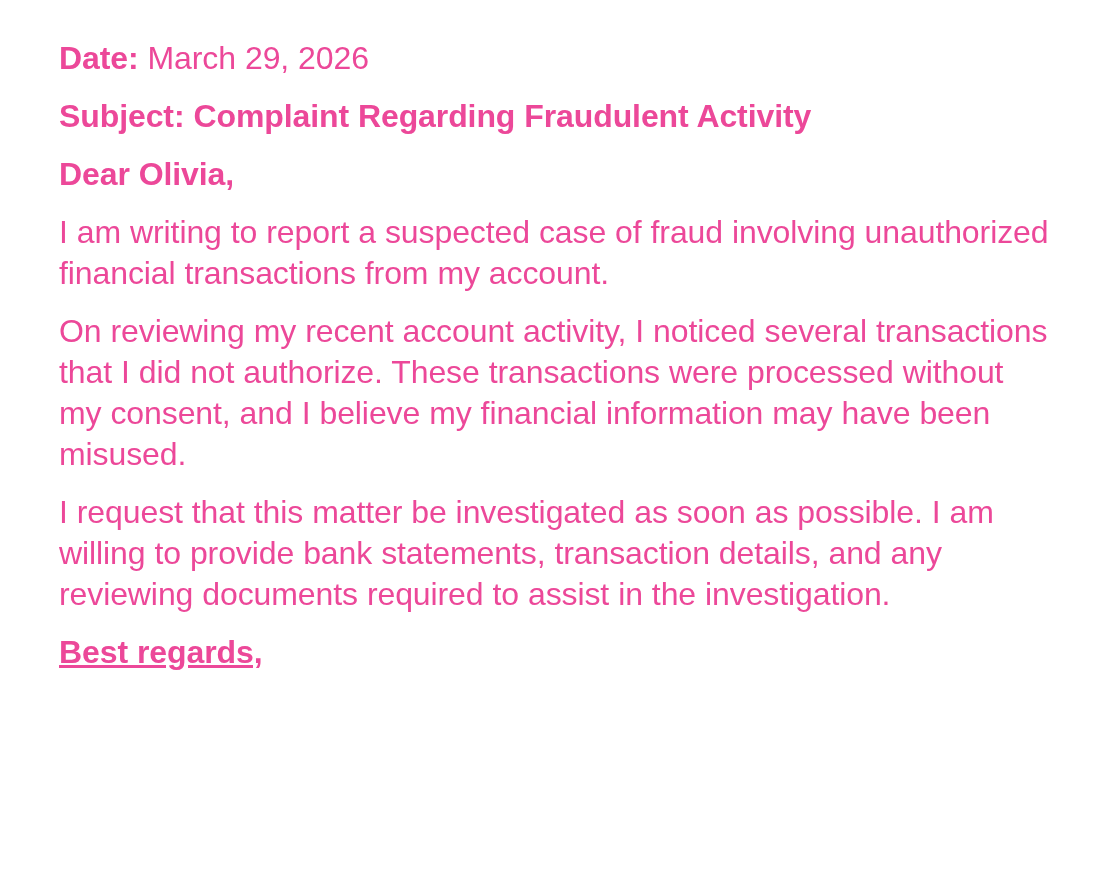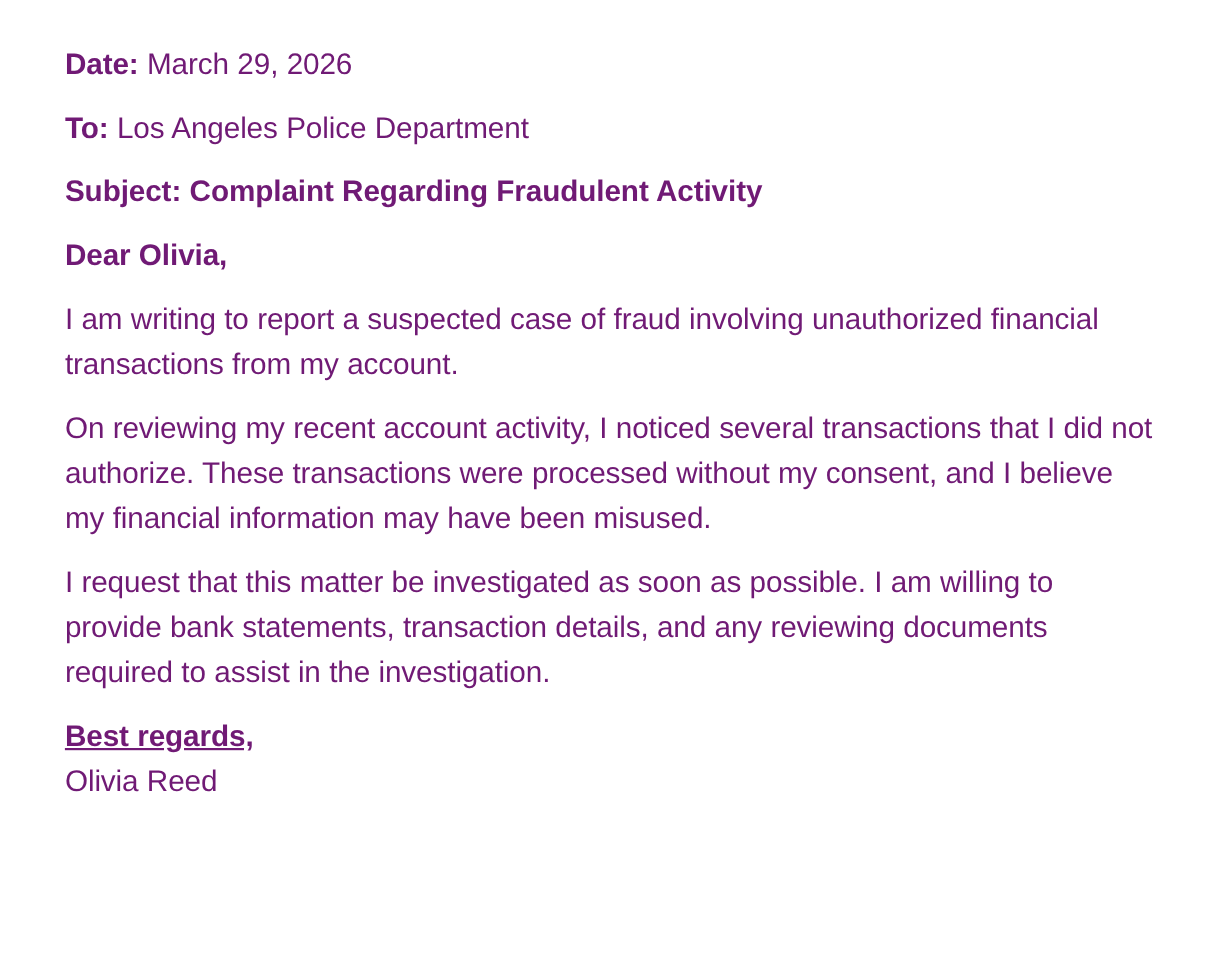--- a/index.html
+++ b/index.html
@@ -24,23 +24,23 @@
 
   .letter {
     position: absolute;
     left: 59px;
     top: 38px;
     width: 992px;
   }
 
   .block {
     margin: 0 0 17px 0;
-    font-size: 27px;
+    font-size: 32px;
     line-height: 41px;
-    color: #701a75;
+    color: #ec4899;
     font-weight: 400;
     letter-spacing: -0.1px;
     word-spacing: 0.2px;
   }
 
   .block:last-child {
     margin-bottom: 0;
   }
 
   
@@ -69,33 +69,31 @@
 <body>
 
 <div class="page">
   <div class="letter">
 
     <p class="block">
       <span class="label">Date:</span><span> </span><span>March 29, 2026</span>
     </p>
 
     <p class="block block-tight">
-      <span class="line"><span class="label">To:</span><span> </span><span>Los Angeles Police Department</span></span>
     </p>
 
     <p class="block strong-line">Subject: Complaint Regarding Fraudulent Activity</p>
 
     <p class="block strong-line">Dear Olivia,</p>
 
     <p class="block">I am writing to report a suspected case of fraud involving unauthorized financial transactions from my account.</p>
 
     <p class="block">On reviewing my recent account activity, I noticed several transactions that I did not authorize. These transactions were processed without my consent, and I believe my financial information may have been misused.</p>
 
     <p class="block">I request that this matter be investigated as soon as possible. I am willing to provide bank statements, transaction details, and any reviewing documents required to assist in the investigation.</p>
 
 
     <p class="block sign-block">
       <span class="line">Best regards,</span>
-      <span class="line">Olivia Reed</span>
     </p>
 
   </div>
 </div>
 
 </body></html>

